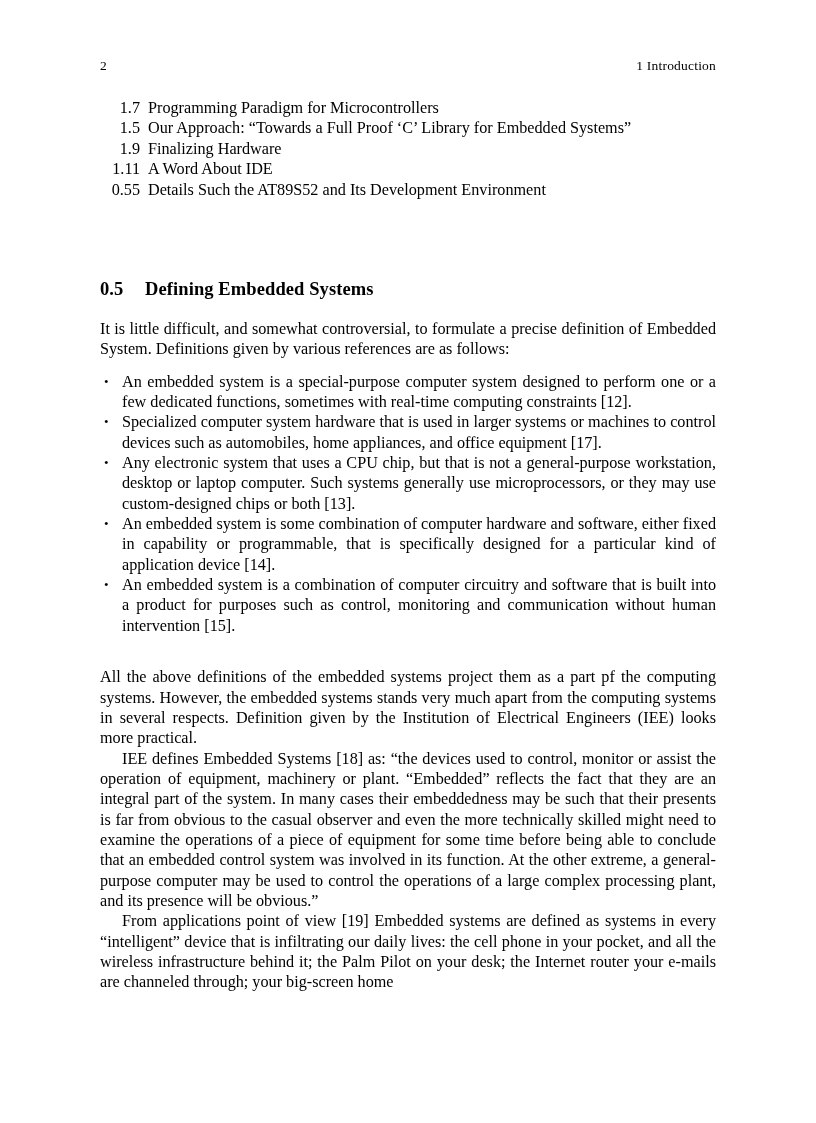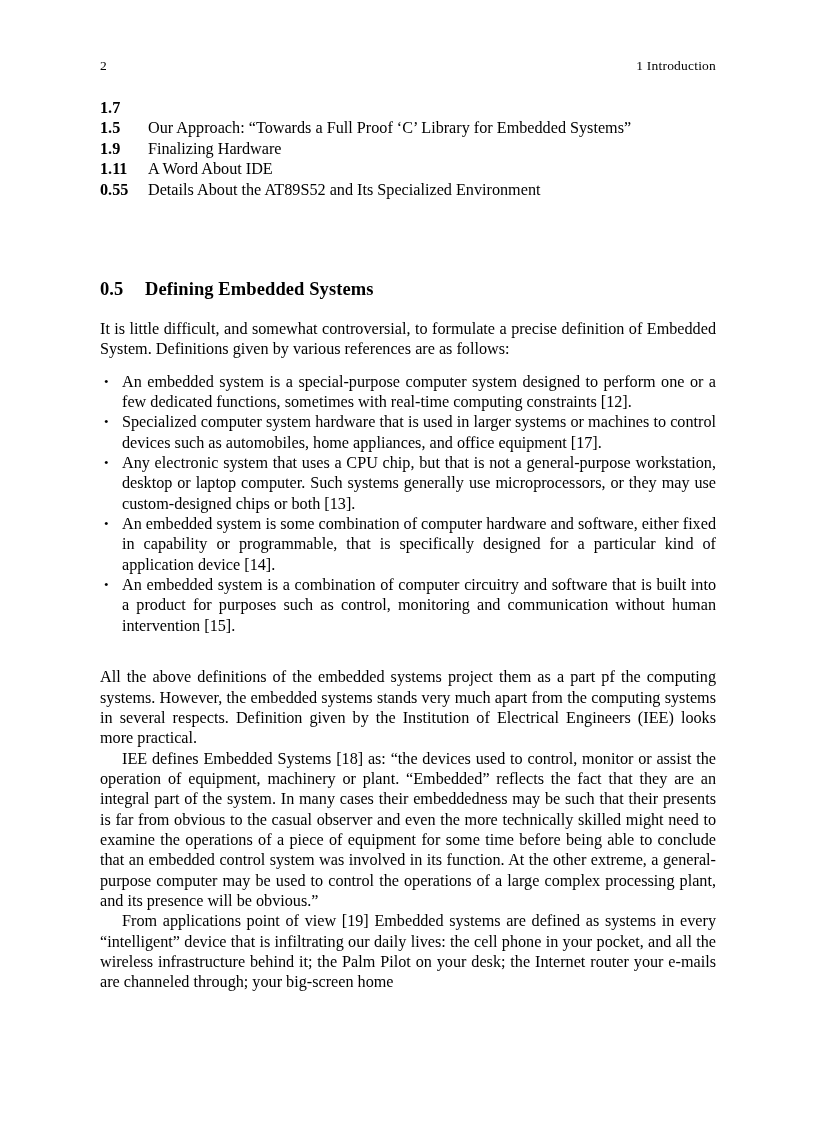--- a/index.html
+++ b/index.html
@@ -44,22 +44,22 @@
   }
   .toc-entry {
     display: flex;
     align-items: baseline;
     font-size: 16.2px;
     line-height: 20.4px;
     white-space: nowrap;
   }
   .toc-num {
     width: 40px;
+    text-align: right;
     flex: 0 0 40px;
-    font-weight: bold;
   }
   .toc-label {
     margin-left: 8px;
   }
 
   
   .section-heading {
     position: absolute;
     left: 100px;
     top: 262px;
@@ -120,36 +120,37 @@
 <div class="page">
 
   <div class="running-head">
     <span class="folio">2</span>
     <span class="chapter-title">1 Introduction</span>
   </div>
 
   <div class="toc">
     <div class="toc-entry">
       <span class="toc-num">1.7</span>
+      <span class="toc-label">Programming Paradigm for Microcontrollers</span>
     </div>
     <div class="toc-entry">
       <span class="toc-num">1.5</span>
       <span class="toc-label">Our Approach: “Towards a Full Proof ‘C’ Library for Embedded Systems”</span>
     </div>
     <div class="toc-entry">
       <span class="toc-num">1.9</span>
       <span class="toc-label">Finalizing Hardware</span>
     </div>
     <div class="toc-entry">
       <span class="toc-num">1.11</span>
       <span class="toc-label">A Word About IDE</span>
     </div>
     <div class="toc-entry">
       <span class="toc-num">0.55</span>
-      <span class="toc-label">Details About the AT89S52 and Its Specialized Environment</span>
+      <span class="toc-label">Details Such the AT89S52 and Its Development Environment</span>
     </div>
   </div>
 
   <h2 class="section-heading">
     <span class="sec-num">0.5</span><span>Defining Embedded Systems</span>
   </h2>
 
   <div class="body">
 
     <p class="para">It is little difficult, and somewhat controversial, to formulate a precise definition of Embedded System. Definitions given by various references are as follows:</p>

